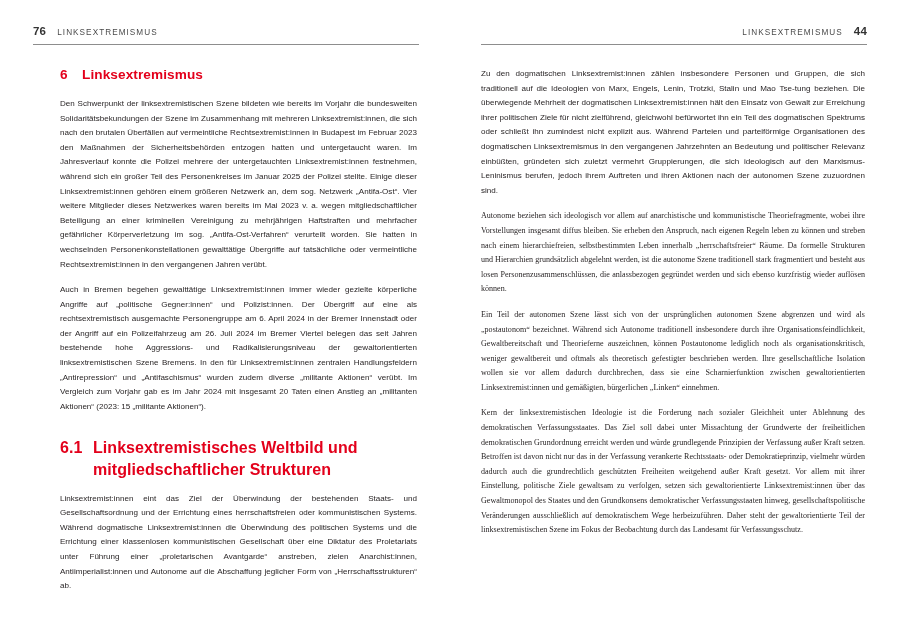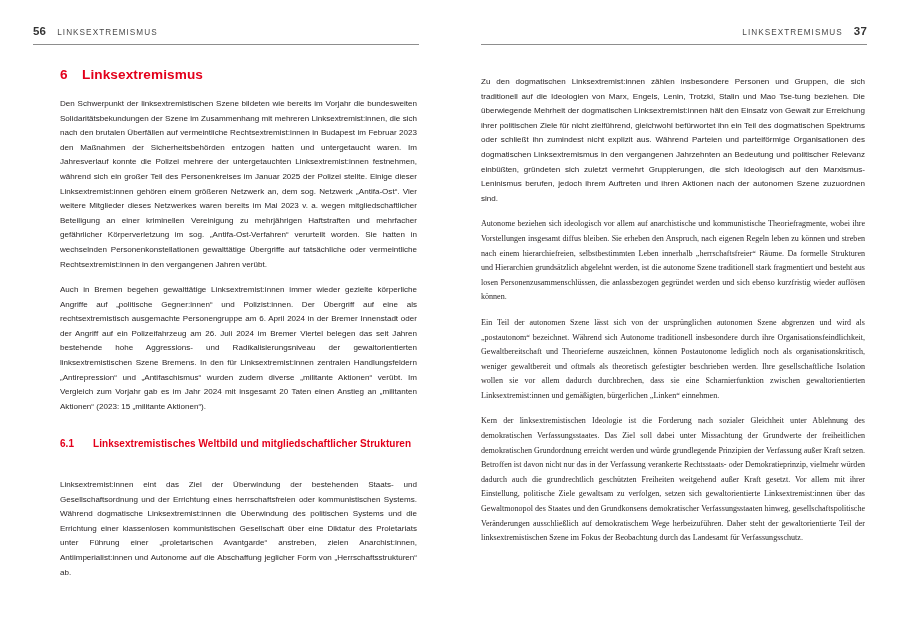--- a/index.html
+++ b/index.html
@@ -87,59 +87,59 @@
     color: #e3001b;
     line-height: 1.25;
     display: flex;
     letter-spacing: 0.1px;
   }
   h1.sec .num {
     min-width: 22px;
     flex: 0 0 auto;
   }
   h2.subsec {
-    margin: 23px 0 27px 0;
-    font-size: 10px;
+    margin: 23px 0 11px 0;
+    font-size: 16px;
     font-weight: bold;
     color: #e3001b;
     line-height: 1.35;
     display: flex;
     letter-spacing: 0.05px;
   }
   h2.subsec .num {
     min-width: 33px;
     flex: 0 0 auto;
   }
   h2.subsec .txt {
     flex: 1 1 auto;
   }
 
   p.body {
-    margin: 8px 0 11px 0;
+    margin: 0 0 11px 0;
     font-size: 8.05px;
     line-height: 14.6px;
     text-align: justify;
     text-justify: inter-word;
     color: #231f20;
     hyphens: manual;
     letter-spacing: 0.005px;
   }
   p.body:last-child { margin-bottom: 0; }
 
   .gap-before { margin-top: 12px; font-family: Liberation Serif, serif; }
 </style>
 </head>
 <body>
 
 <div class="spread">
 
   <div class="page page-left">
 
     <div class="running-head left">
-      <span class="folio">56</span>
+      <span class="folio">76</span>
       <span class="rh-title">LINKSEXTREMISMUS</span>
     </div>
     <div class="head-rule"></div>
 
     <div class="column">
 
       <h1 class="sec">
         <span class="num">6</span>
         <span class="txt">Linksextremismus</span>
       </h1>
@@ -154,21 +154,21 @@
 
       <p class="body">Linksextremist:innen eint das Ziel der Überwindung der bestehenden Staats- und Gesellschaftsordnung und der Errichtung eines herrschaftsfreien oder kommunistischen Systems. Während dogmatische Linksextremist:innen die Überwindung des politischen Systems und die Errichtung einer klassenlosen kommunistischen Gesellschaft über eine Diktatur des Proletariats unter Führung einer „proletarischen Avantgarde“ anstreben, zielen Anarchist:innen, Antiimperialist:innen und Autonome auf die Abschaffung jeglicher Form von „Herrschaftsstrukturen“ ab.</p>
 
     </div>
   </div>
 
   <div class="page page-right">
 
     <div class="running-head right">
       <span class="rh-title">LINKSEXTREMISMUS</span>
-      <span class="folio">37</span>
+      <span class="folio">44</span>
     </div>
     <div class="head-rule"></div>
 
     <div class="column">
       <p class="body">Zu den dogmatischen Linksextremist:innen zählen insbesondere Personen und Gruppen, die sich traditionell auf die Ideologien von Marx, Engels, Lenin, Trotzki, Stalin und Mao Tse-tung beziehen. Die überwiegende Mehrheit der dogmatischen Linksextremist:innen hält den Einsatz von Gewalt zur Erreichung ihrer politischen Ziele für nicht zielführend, gleichwohl befürwortet ihn ein Teil des dogmatischen Spektrums oder schließt ihn zumindest nicht explizit aus. Während Parteien und parteiförmige Organisationen des dogmatischen Linksextremismus in den vergangenen Jahrzehnten an Bedeutung und politischer Relevanz einbüßten, gründeten sich zuletzt vermehrt Gruppierungen, die sich ideologisch auf den Marxismus-Leninismus berufen, jedoch ihrem Auftreten und ihren Aktionen nach der autonomen Szene zuzuordnen sind.</p>
       <p class="body gap-before">Autonome beziehen sich ideologisch vor allem auf anarchistische und kommunistische Theoriefragmente, wobei ihre Vorstellungen insgesamt diffus bleiben. Sie erheben den Anspruch, nach eigenen Regeln leben zu können und streben nach einem hierarchiefreien, selbstbestimmten Leben innerhalb „herrschaftsfreier“ Räume. Da formelle Strukturen und Hierarchien grundsätzlich abgelehnt werden, ist die autonome Szene traditionell stark fragmentiert und besteht aus losen Personenzusammenschlüssen, die anlassbezogen gegründet werden und sich ebenso kurzfristig wieder auflösen können.</p>
       <p class="body gap-before">Ein Teil der autonomen Szene lässt sich von der ursprünglichen autonomen Szene abgrenzen und wird als „postautonom“ bezeichnet. Während sich Autonome traditionell insbesondere durch ihre Organisationsfeindlichkeit, Gewaltbereitschaft und Theorieferne auszeichnen, können Postautonome lediglich noch als organisationskritisch, weniger gewaltbereit und oftmals als theoretisch gefestigter beschrieben werden. Ihre gesellschaftliche Isolation wollen sie vor allem dadurch durchbrechen, dass sie eine Scharnierfunktion zwischen gewaltorientierten Linksextremist:innen und gemäßigten, bürgerlichen „Linken“ einnehmen.</p>
       <p class="body gap-before">Kern der linksextremistischen Ideologie ist die Forderung nach sozialer Gleichheit unter Ablehnung des demokratischen Verfassungsstaates. Das Ziel soll dabei unter Missachtung der Grundwerte der freiheitlichen demokratischen Grundordnung erreicht werden und würde grundlegende Prinzipien der Verfassung außer Kraft setzen. Betroffen ist davon nicht nur das in der Verfassung verankerte Rechtsstaats- oder Demokratieprinzip, vielmehr würden dadurch auch die grundrechtlich geschützten Freiheiten weitgehend außer Kraft gesetzt. Vor allem mit ihrer Einstellung, politische Ziele gewaltsam zu verfolgen, setzen sich gewaltorientierte Linksextremist:innen über das Gewaltmonopol des Staates und den Grundkonsens demokratischer Verfassungsstaaten hinweg, gesellschaftspolitische Veränderungen ausschließlich auf demokratischem Wege herbeizuführen. Daher steht der gewaltorientierte Teil der linksextremistischen Szene im Fokus der Beobachtung durch das Landesamt für Verfassungsschutz.</p>
     </div>
   </div>

